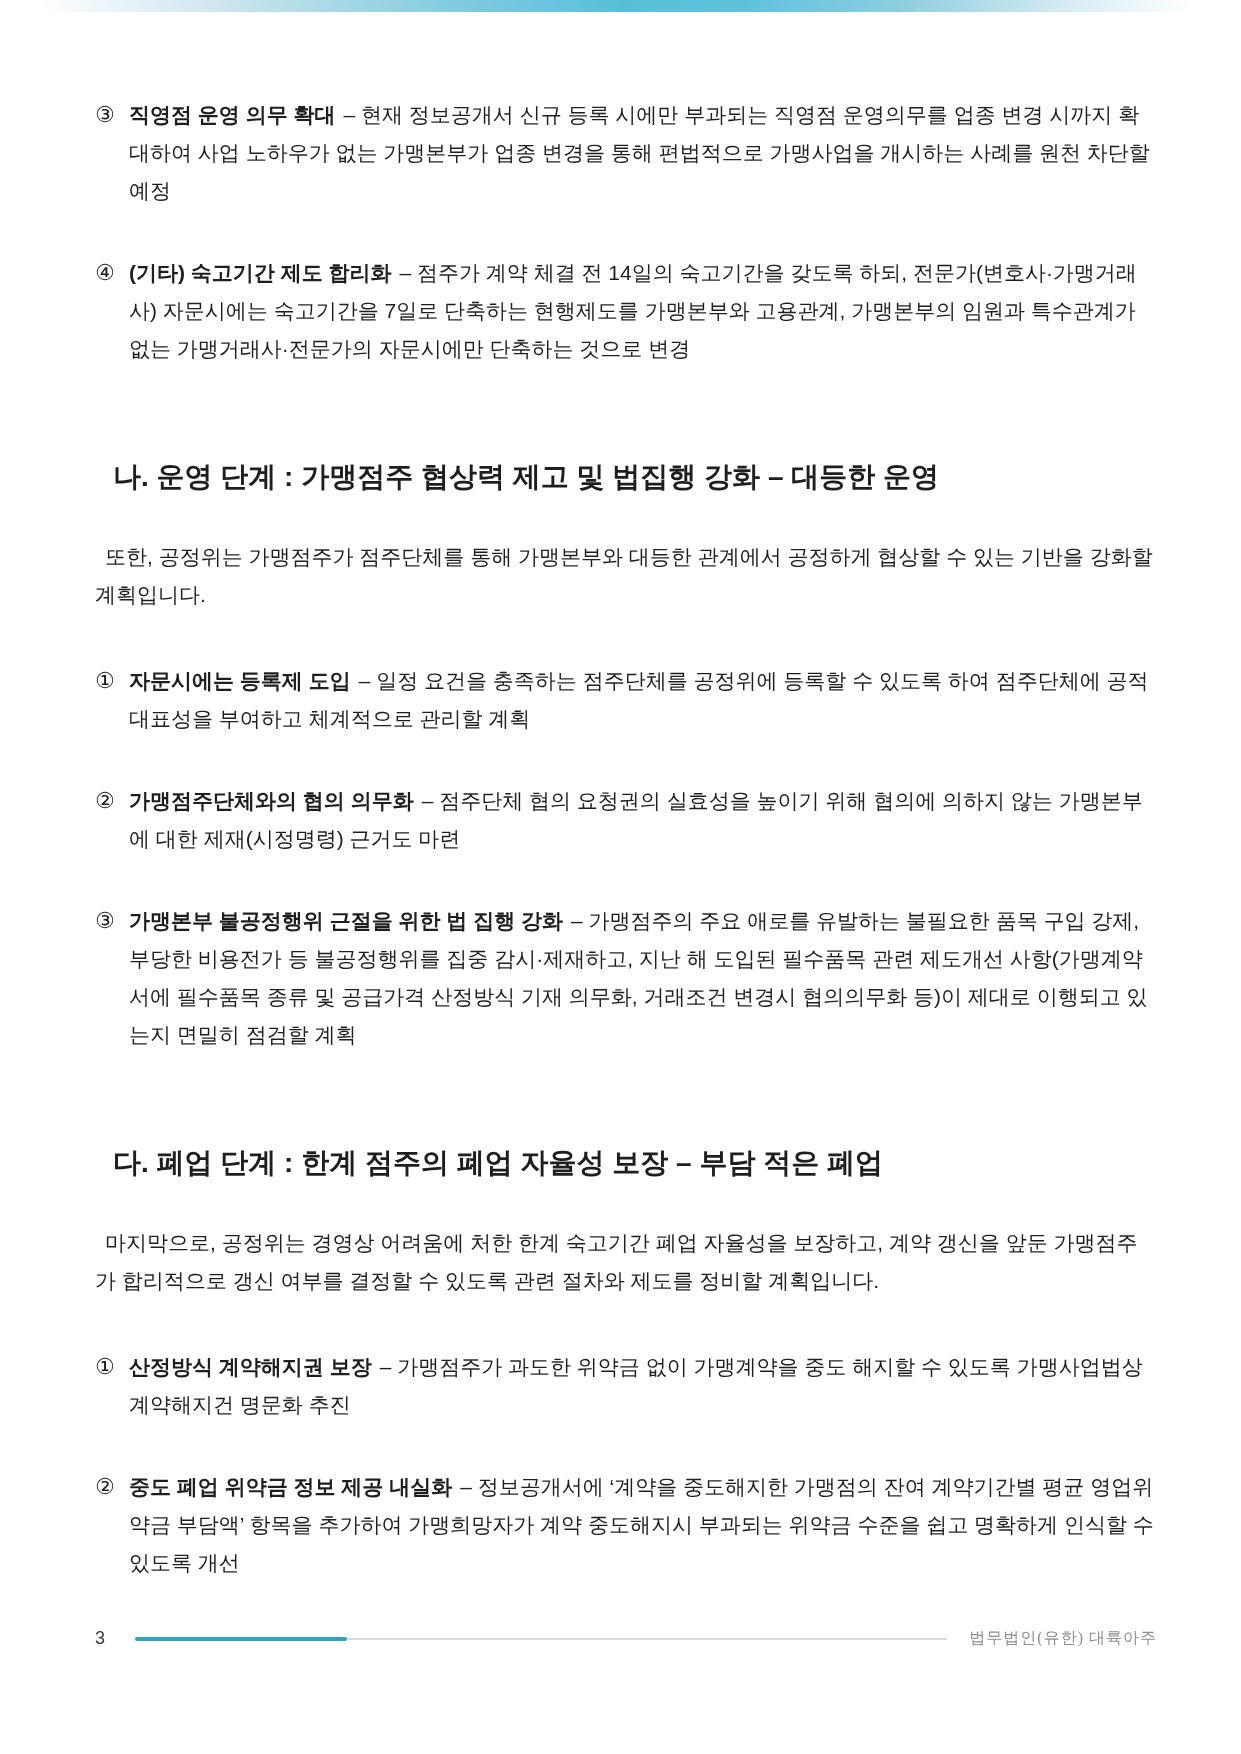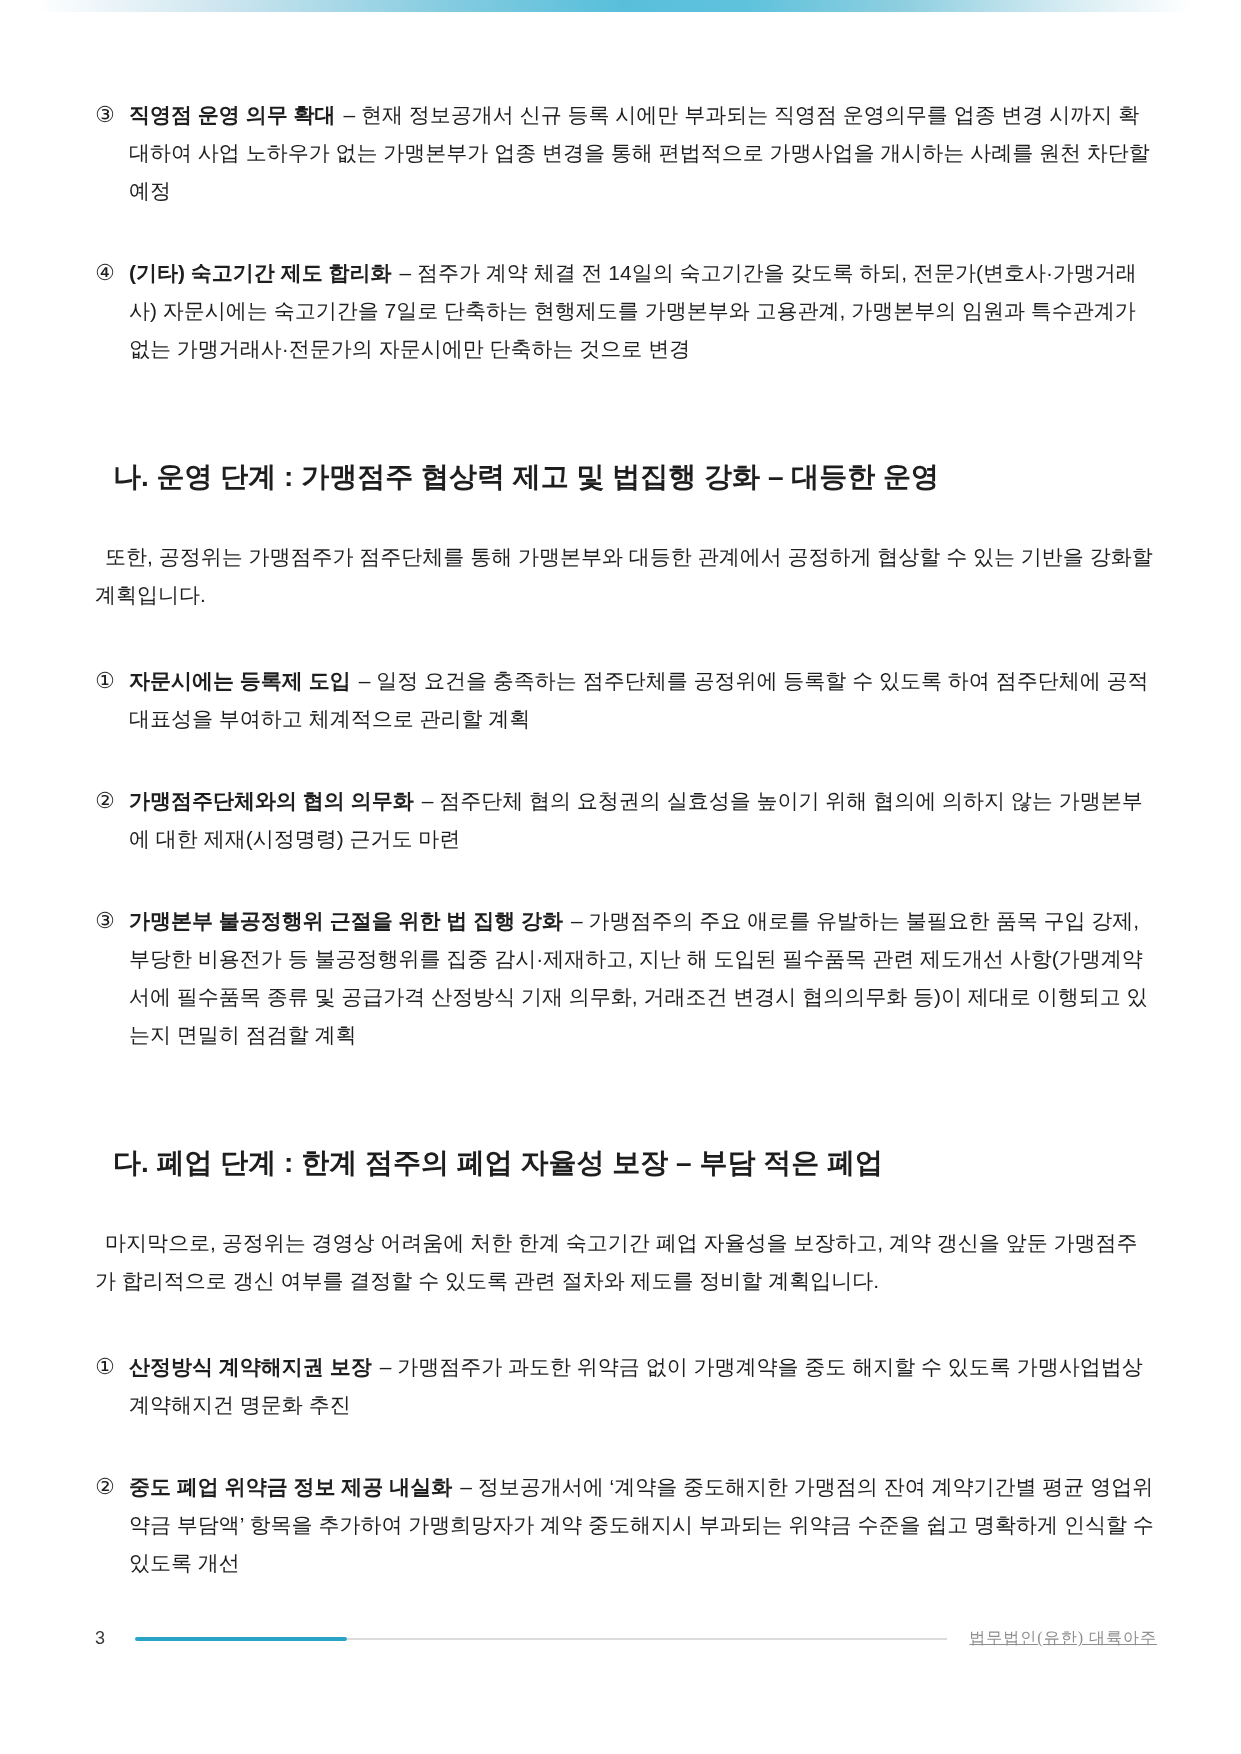--- a/index.html
+++ b/index.html
@@ -67,21 +67,20 @@
   }
   .footer .line-gray{
     flex:1;height:2px;background:#dcdcdc;margin-right:22px;
   }
   .footer .firm{
     font-family:"Liberation Serif","DejaVu Serif",serif;
     font-size:16px;
     color:#8e8e8e;
     letter-spacing:1px;
     white-space:nowrap;
-    text-decoration:underline;
   }
 </style>
 </head>
 <body>
 
 <div class="page">
 
   <div class="topbar"></div>
 
   <main class="content">

